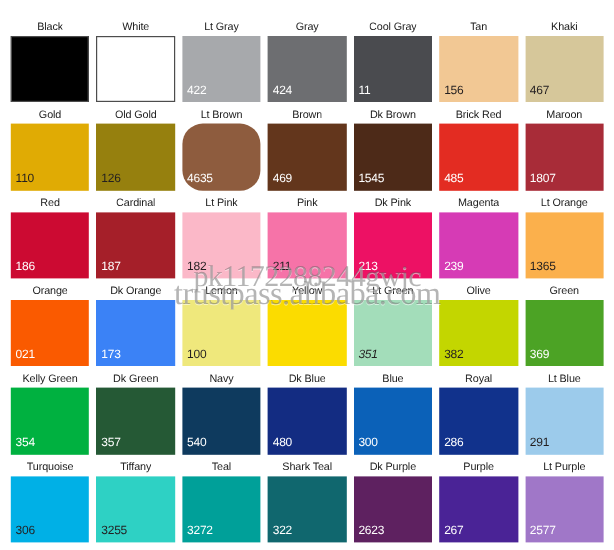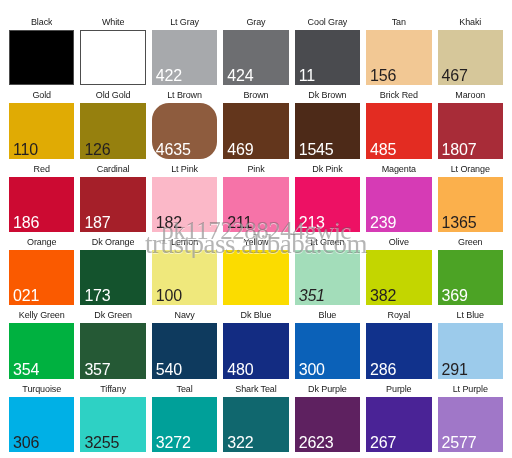--- a/index.html
+++ b/index.html
@@ -60,21 +60,21 @@
     display: flex;
     align-items: flex-end;
     margin-bottom: 4px;
   }
 
   .swatch-chip.bordered {
     border: 1px solid #4d4d4d;
   }
 
   .swatch-code {
-    font-size: 16px;
+    font-size: 10px;
     line-height: 11px;
     padding: 0 0 4px 4px;
     white-space: nowrap;
     letter-spacing: -0.2px;
   }
 
   
   #watermark {
     position: absolute;
     left: 0;
@@ -245,21 +245,21 @@
     </div>
     <div class="swatch-row">
       <div class="swatch-cell">
         <div class="swatch-name">Orange</div>
         <div class="swatch-chip" style="background: rgb(250, 90, 0);">
           <div class="swatch-code" style="color: rgb(255, 255, 255);">021</div>
         </div>
       </div>
       <div class="swatch-cell">
         <div class="swatch-name">Dk Orange</div>
-        <div class="swatch-chip" style="background: #14532d;">
+        <div class="swatch-chip" style="background: #3b82f6;">
           <div class="swatch-code" style="color: rgb(255, 255, 255);">173</div>
         </div>
       </div>
       <div class="swatch-cell">
         <div class="swatch-name">Lemon</div>
         <div class="swatch-chip" style="background: rgb(239, 232, 124);">
           <div class="swatch-code" style="color: rgb(35, 31, 32);">100</div>
         </div>
       </div>
       <div class="swatch-cell">

